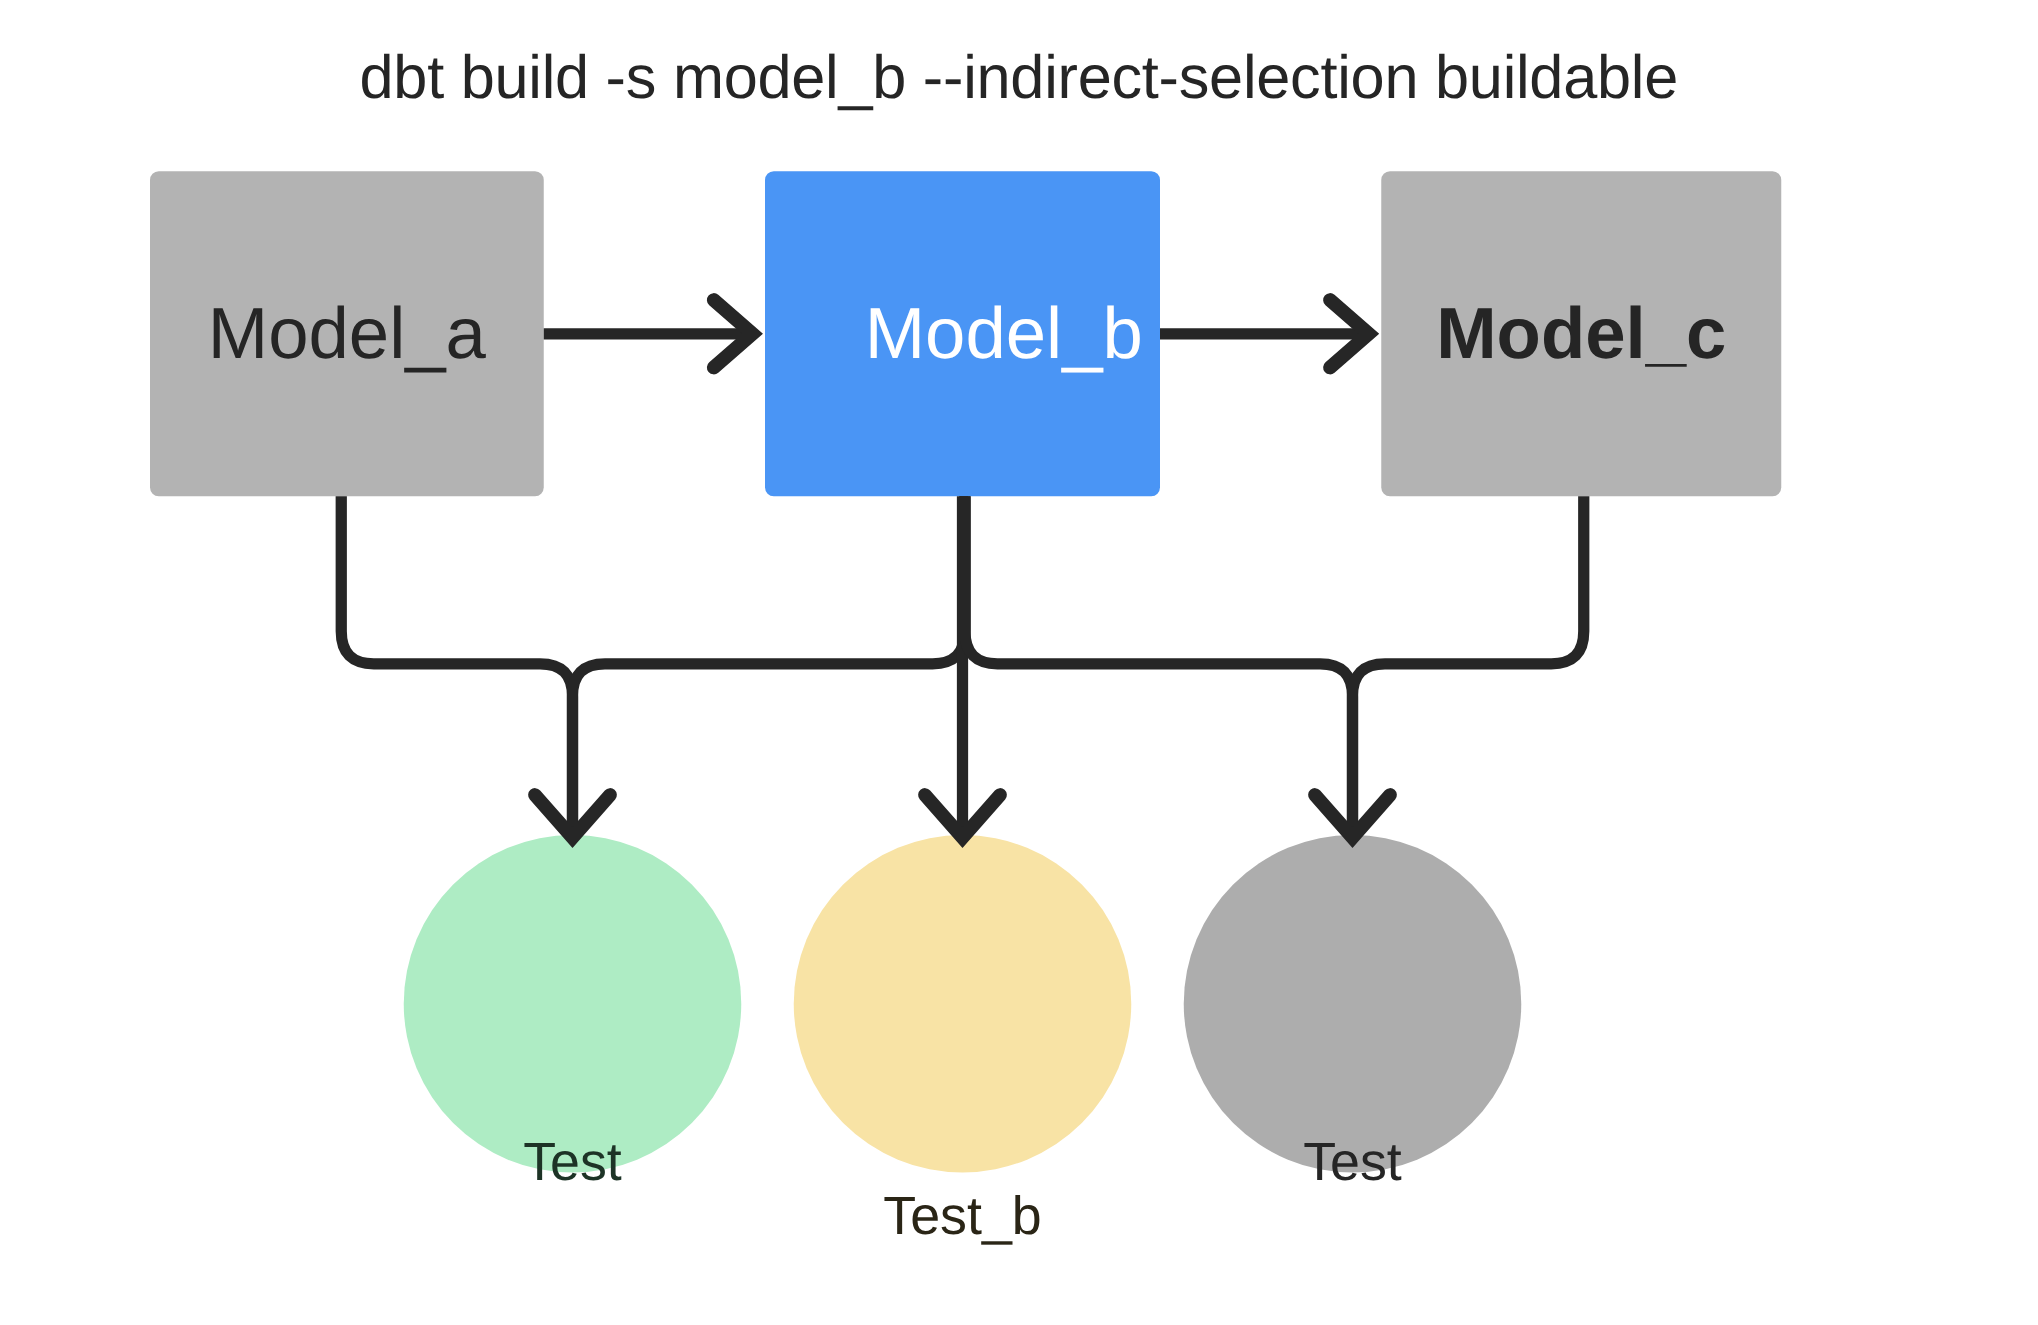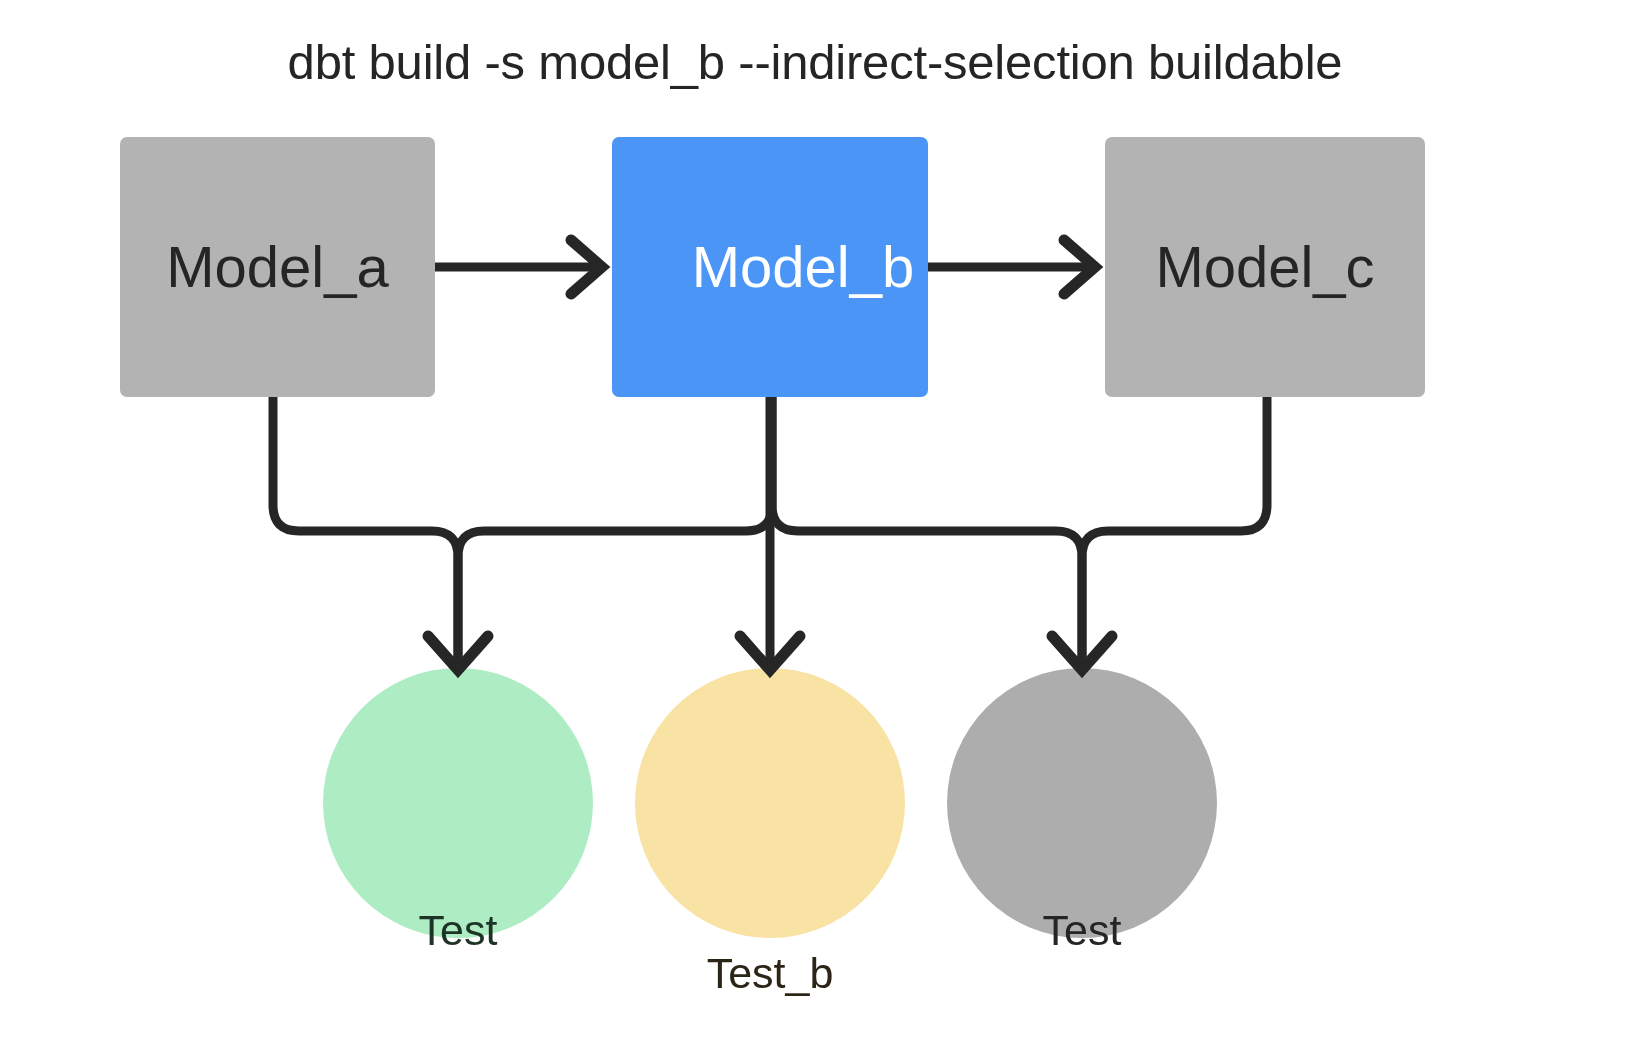--- a/index.html
+++ b/index.html
@@ -96,21 +96,21 @@
       <path d="M 428 636 L 458 670 L 488 636"></path>
       <path d="M 740 636 L 770 670 L 800 636"></path>
       <path d="M 1052 636 L 1082 670 L 1112 636"></path>
     </g>
   </svg>
 
   <div class="node-label model-label" style="left:120px; top:243px; width:315px; color:#252525;">Model_a</div>
 
   <div class="node-label model-label" style="left:612px; top:243px; width:382px; color:#ffffff;">Model_b</div>
 
-  <div class="node-label model-label" style="left:1105px; top:243px; width:320px; color:#252525;">Model_c</div>
+  <div class="node-label model-label" style="left:1105px; top:243px; width:320px; color:#252525;font-weight:bold;">Model_c</div>
 
   <div class="node-label test-label" style="left:323px; top:715px; width:270px; color:#1d3326;">
     <div>Test</div>
     
   </div>
 
   <div class="node-label test-label" style="left:635px; top:758px; width:270px; color:#2a2516;">
     <div>Test_b</div>
   </div>
 

